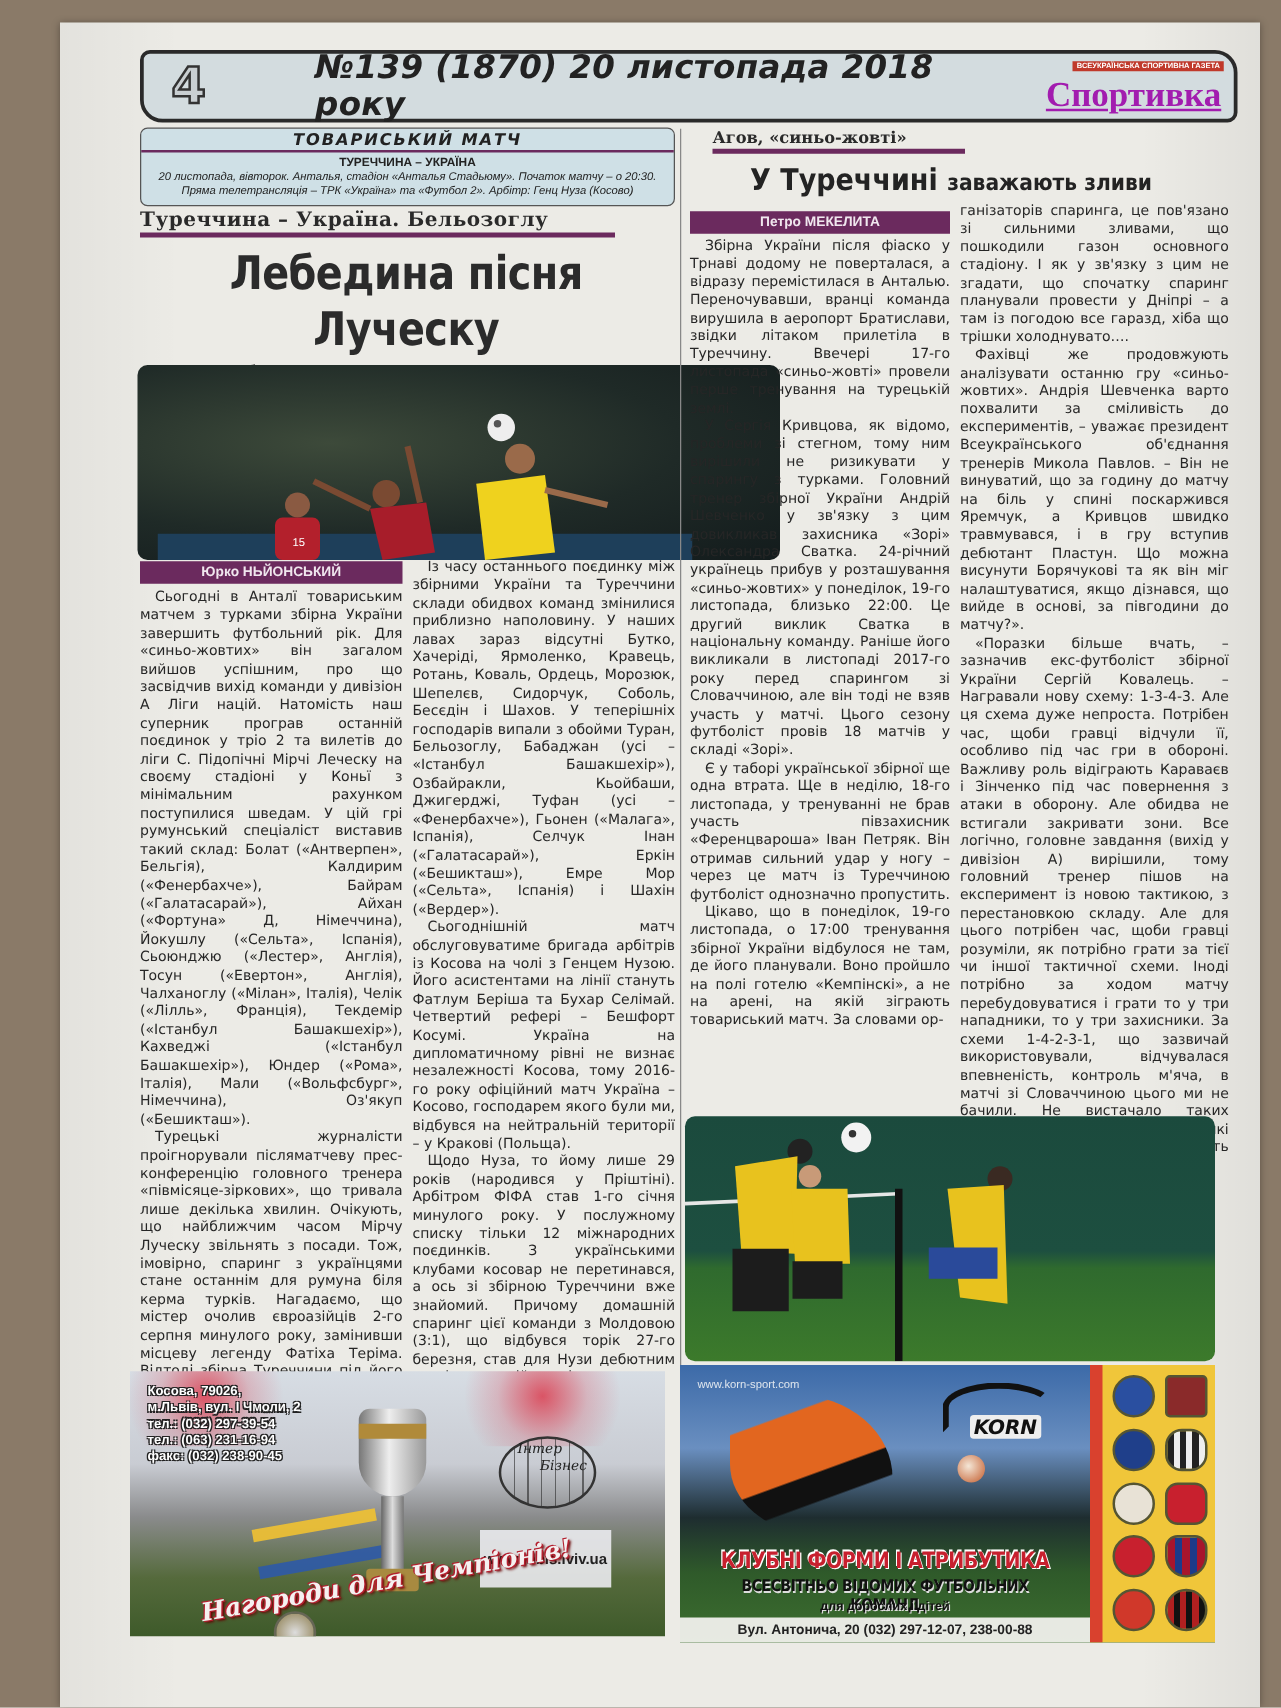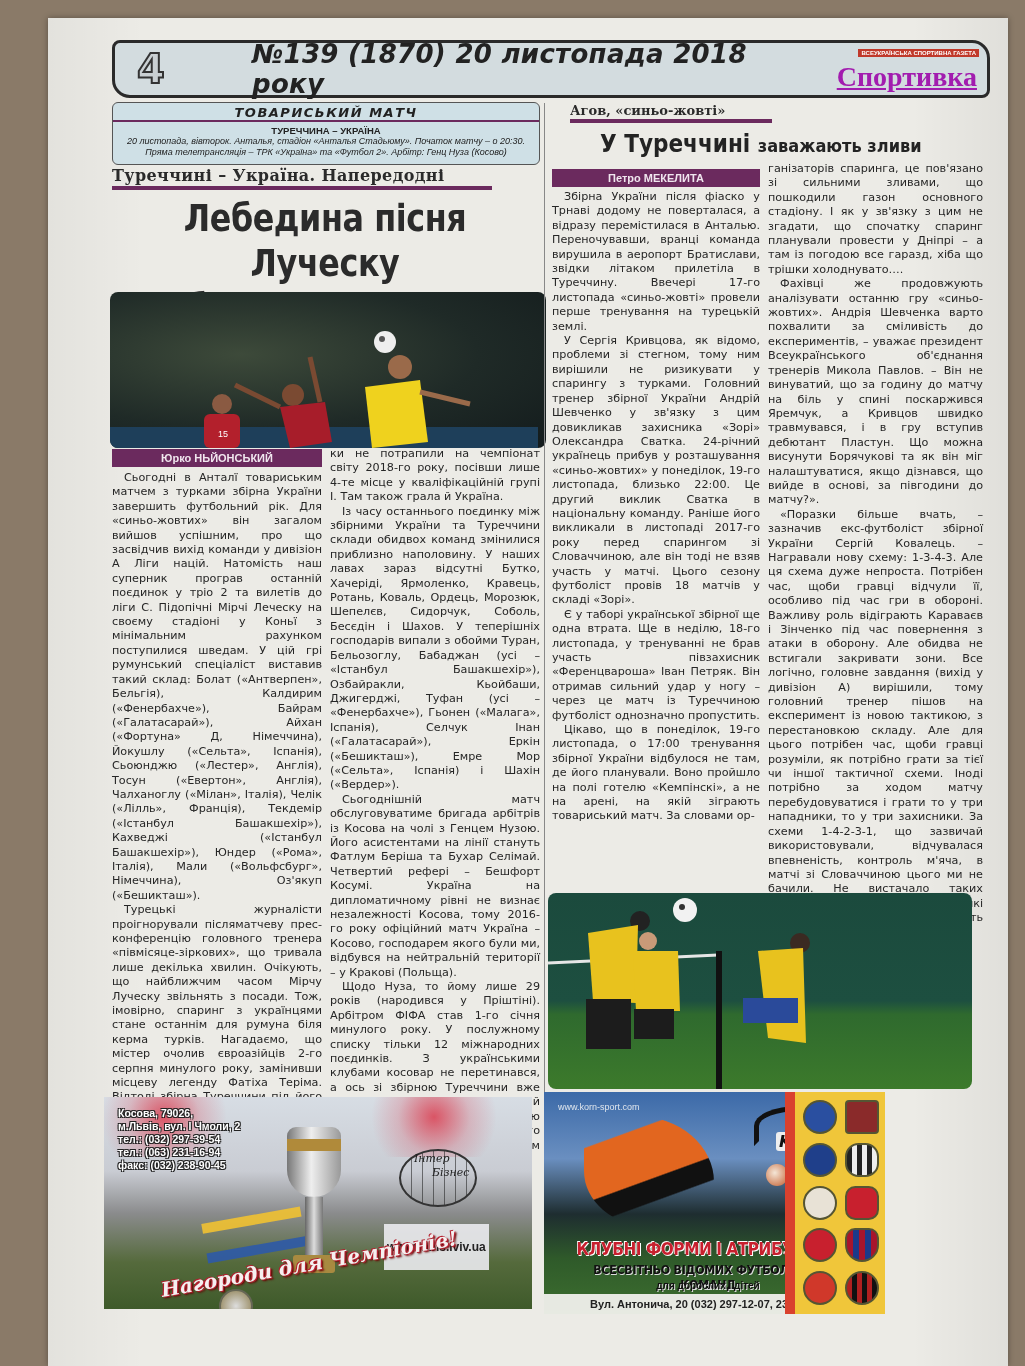--- a/index.html
+++ b/index.html
@@ -50,22 +50,22 @@
     border-bottom: 4px solid #6b2a5e; padding-bottom: 1px; letter-spacing: 0.4px;
   }
   .headline-left {
     position: absolute; left: 110px; top: 196px; width: 430px; text-align: center;
     font-family: "DejaVu Sans", sans-serif; font-weight: bold; font-size: 37px; line-height: 45px; color: #2b2b2b;
     transform: scaleX(0.86); transform-origin: center top; letter-spacing: -0.5px;
   }
   .photo {
     position: absolute; border-radius: 8px; overflow: hidden;
   }
-  .photo-match { left: 110px; top: 292px; width: 436px; height: 156px;
-    background: radial-gradient(ellipse at 30% 40%, #3d4a3a 0%, #1f2a27 55%, #131b1c 100%); }
+  .photo-match { left: 110px; top: 292px; width: 514px; height: 156px;
+    background: radial-gradient(ellipse at 30% 40%, #3d4a3a 0%, #1f2a27 55%, #131b1c 100%); padding-left: 16px; }
   .photo-train { left: 548px; top: 893px; width: 424px; height: 196px;
     background: linear-gradient(180deg, #1b4a3d 0%, #1d4f40 55%, #2f6a2e 62%, #3c7a2b 100%); }
 
   .byline {
     position: absolute; height: 18px; background: #6b2a5e; color: #f0e6ee;
     font-size: 11px; font-weight: bold; text-align: center; line-height: 18px;
   }
   .by-left { left: 112px; top: 449px; width: 210px; }
   .by-right { left: 552px; top: 169px; width: 208px; }
 
@@ -89,21 +89,21 @@
     font-family: "DejaVu Sans", sans-serif; font-weight: bold; font-size: 24px; color: #232323;
     transform: scaleX(0.9); transform-origin: left top; white-space: nowrap;
   }
   .headline-right .small { font-size: 18px; }
   .col-divider { position: absolute; width: 1px; background: #888; }
 
   
   .ad { position: absolute; overflow: hidden; }
   .ad-left { left: 104px; top: 1097px; width: 428px; height: 212px;
     background: linear-gradient(180deg, #d7dde4 0%, #c9ccd3 35%, #8a8b8c 55%, #556a3c 78%, #3e5a2a 100%); }
-  .ad-right { left: 544px; top: 1092px; width: 341px; height: 222px;
+  .ad-right { left: 544px; top: 1092px; width: 428px; height: 222px;
     background: linear-gradient(180deg, #3c6aa8 0%, #6a8fc0 30%, #1e2d30 55%, #2f5a2a 75%, #3d6f2f 100%); }
   .ad-addr { position: absolute; left: 14px; top: 10px; font-size: 10.5px; font-weight: bold; line-height: 13px;
     color: #fff; text-shadow: 1px 1px 0 #222, -1px -1px 0 #222, 1px -1px 0 #222, -1px 1px 0 #222; }
   .fireworks { position: absolute; top: -20px; width: 160px; height: 80px;
     background: radial-gradient(circle, rgba(220,40,60,0.75) 0%, rgba(220,40,60,0.2) 40%, rgba(0,0,0,0) 70%); }
   .cup { position: absolute; left: 175px; top: 12px; width: 70px; height: 170px; }
   .cup-bowl { position: absolute; left: 8px; top: 18px; width: 54px; height: 70px; border-radius: 10px 10px 30px 30px;
     background: linear-gradient(90deg, #777, #eee 45%, #999); }
   .cup-band { position: absolute; left: 8px; top: 30px; width: 54px; height: 12px; background: #b08a3a; }
   .cup-stem { position: absolute; left: 26px; top: 88px; width: 18px; height: 60px; background: linear-gradient(90deg,#666,#ddd,#777); }
@@ -164,21 +164,21 @@
   </div>
 </div>
 
 <div class="matchbox">
   <div class="mb-title">ТОВАРИСЬКИЙ МАТЧ</div>
   <div class="mb-teams">ТУРЕЧЧИНА – УКРАЇНА</div>
   <div class="mb-line">20 листопада, вівторок. Анталья, стадіон «Анталья Стадьюму». Початок матчу – о 20:30.</div>
   <div class="mb-line">Пряма телетрансляція – ТРК «Україна» та «Футбол 2». Арбітр: Генц Нуза (Косово)</div>
 </div>
 
-<div class="rubric-left">Туреччині – Україна. Напередодні</div>
+<div class="rubric-left">Туреччина – Україна. Бельозоглу</div>
 <div class="headline-left">
   <div>Лебедина пісня Луческу</div>
   <div>або зустріч через рік</div>
 </div>
 <div class="photo photo-match">
   <svg width="428" height="156">
     <rect x="0" y="135" width="428" height="21" fill="#1e3f5a"></rect>
 
     <circle cx="112" cy="112" r="10" fill="#8a5a42"></circle>
     <rect x="94" y="122" width="36" height="34" rx="6" fill="#b3202c"></rect>
@@ -197,21 +197,20 @@
     <circle cx="272" cy="47" r="3" fill="#555"></circle>
   </svg>
 </div>
 <div class="byline by-left">Юрко НЬЙОНСЬКИЙ</div>
 
 <div class="col c1">
   <p>Сьогодні в Анталї товариським матчем з турками збірна України завершить футбольний рік. Для «синьо-жовтих» він загалом вийшов успішним, про що засвідчив вихід команди у дивізіон А Ліги націй. Натомість наш суперник програв останній поєдинок у тріо 2 та вилетів до ліги С. Підопічні Мірчі Леческу на своєму стадіоні у Коньї з мінімальним рахунком поступилися шведам. У цій грі румунський спеціаліст виставив такий склад: Болат («Антверпен», Бельгія), Калдирим («Фенербахче»), Байрам («Галатасарай»), Айхан («Фортуна» Д, Німеччина), Йокушлу («Сельта», Іспанія), Сьоюнджю («Лестер», Англія), Тосун («Евертон», Англія), Чалханоглу («Мілан», Італія), Челік («Лілль», Франція), Текдемір («Істанбул Башакшехір»), Кахведжі («Істанбул Башакшехір»), Юндер («Рома», Італія), Мали («Вольфсбург», Німеччина), Оз'якуп («Бешикташ»).</p>
   <p>Турецькі журналісти проігнорували післяматчеву прес-конференцію головного тренера «півмісяце-зіркових», що тривала лише декілька хвилин. Очікують, що найближчим часом Мірчу Луческу звільнять з посади. Тож, імовірно, спаринг з українцями стане останнім для румуна біля керма турків. Нагадаємо, що містер очолив євроазійців 2-го серпня минулого року, замінивши місцеву легенду Фатіха Теріма. Відтоді збірна Туреччини під його керівництвом зіграла 16 матчів, у яких отримала 4 перемоги, 5 разів розійшлася миром зі суперниками і 7 поєдинків програла (різниця м'ячів – 17:25). За румунського наставника тур-</p>
 </div>
 <div class="col c2">
-  <p style="text-indent:0">ки не потрапили на чемпіонат світу 2018-го року, посівши лише 4-те місце у кваліфікаційній групі I. Там також грала й Україна.</p>
   <p>Із часу останнього поєдинку між збірними України та Туреччини склади обидвох команд змінилися приблизно наполовину. У наших лавах зараз відсутні Бутко, Хачеріді, Ярмоленко, Кравець, Ротань, Коваль, Ордець, Морозюк, Шепелєв, Сидорчук, Соболь, Бесєдін і Шахов. У теперішніх господарів випали з обойми Туран, Бельозоглу, Бабаджан (усі – «Істанбул Башакшехір»), Озбайракли, Кьойбаши, Джигерджі, Туфан (усі – «Фенербахче»), Гьонен («Малага», Іспанія), Селчук Інан («Галатасарай»), Еркін («Бешикташ»), Емре Мор («Сельта», Іспанія) і Шахін («Вердер»).</p>
   <p>Сьогоднішній матч обслуговуватиме бригада арбітрів із Косова на чолі з Генцем Нузою. Його асистентами на лінії стануть Фатлум Беріша та Бухар Селімай. Четвертий рефері – Бешфорт Косумі. Україна на дипломатичному рівні не визнає незалежності Косова, тому 2016-го року офіційний матч Україна – Косово, господарем якого були ми, відбувся на нейтральній території – у Кракові (Польща).</p>
   <p>Щодо Нуза, то йому лише 29 років (народився у Пріштіні). Арбітром ФІФА став 1-го січня минулого року. У послужному списку тільки 12 міжнародних поєдинків. З українськими клубами косовар не перетинався, а ось зі збірною Туреччини вже знайомий. Причому домашній спаринг цієї команди з Молдовою (3:1), що відбувся торік 27-го березня, став для Нузи дебютним на міжнародній арені.</p>
 </div>
 
 <div class="col-divider" style="left:544px; top:103px; height:990px;"></div>
 
 <div class="rubric-right">Агов, «синьо-жовті»</div>
 <div class="headline-right">
   <span>У Туреччині</span>

